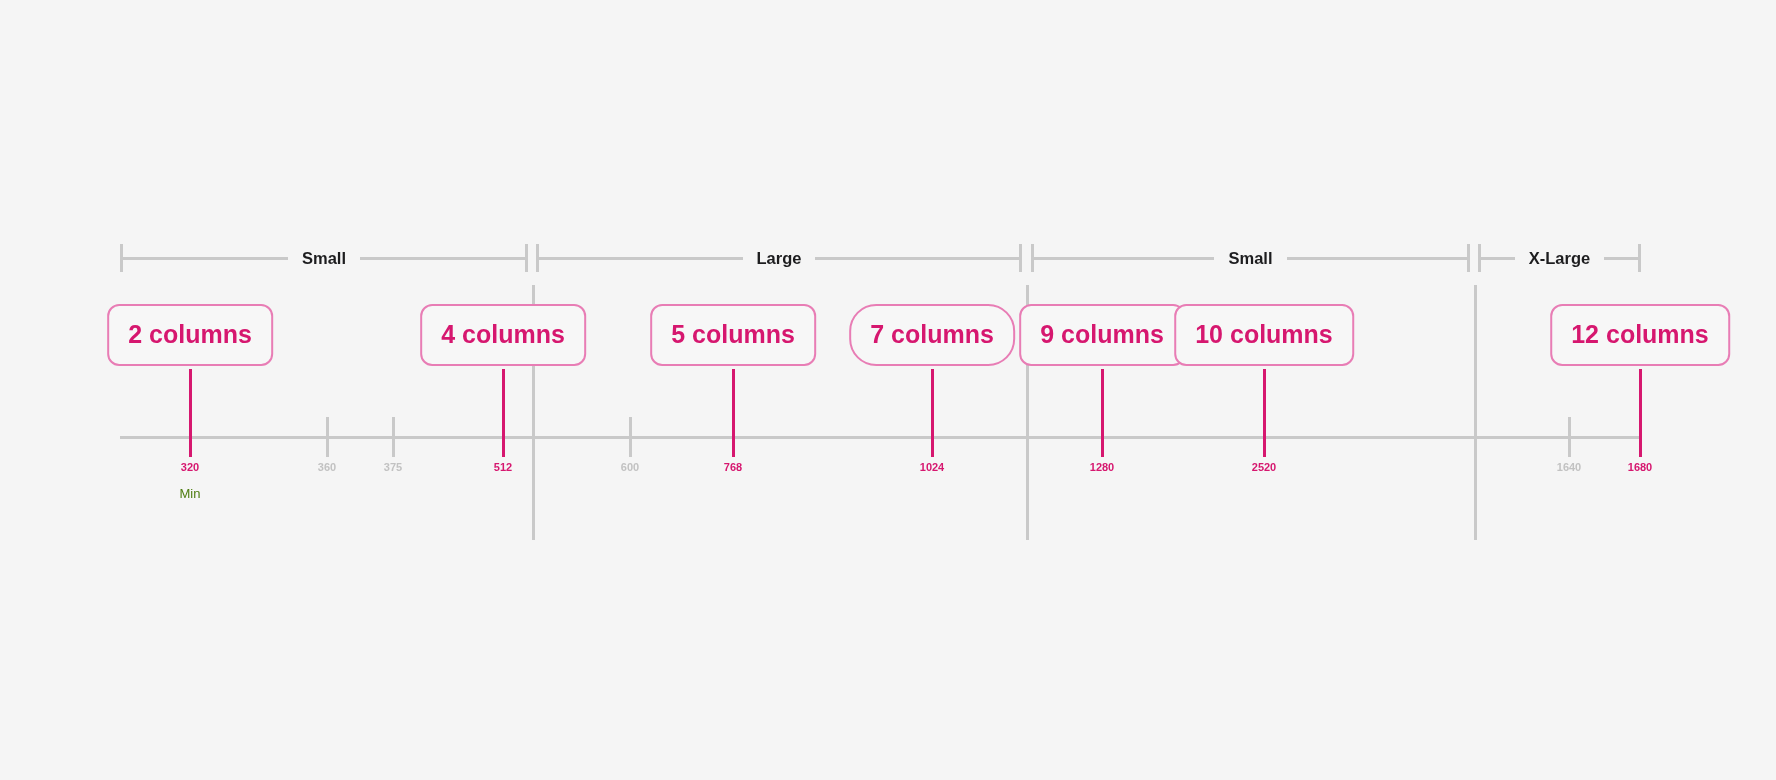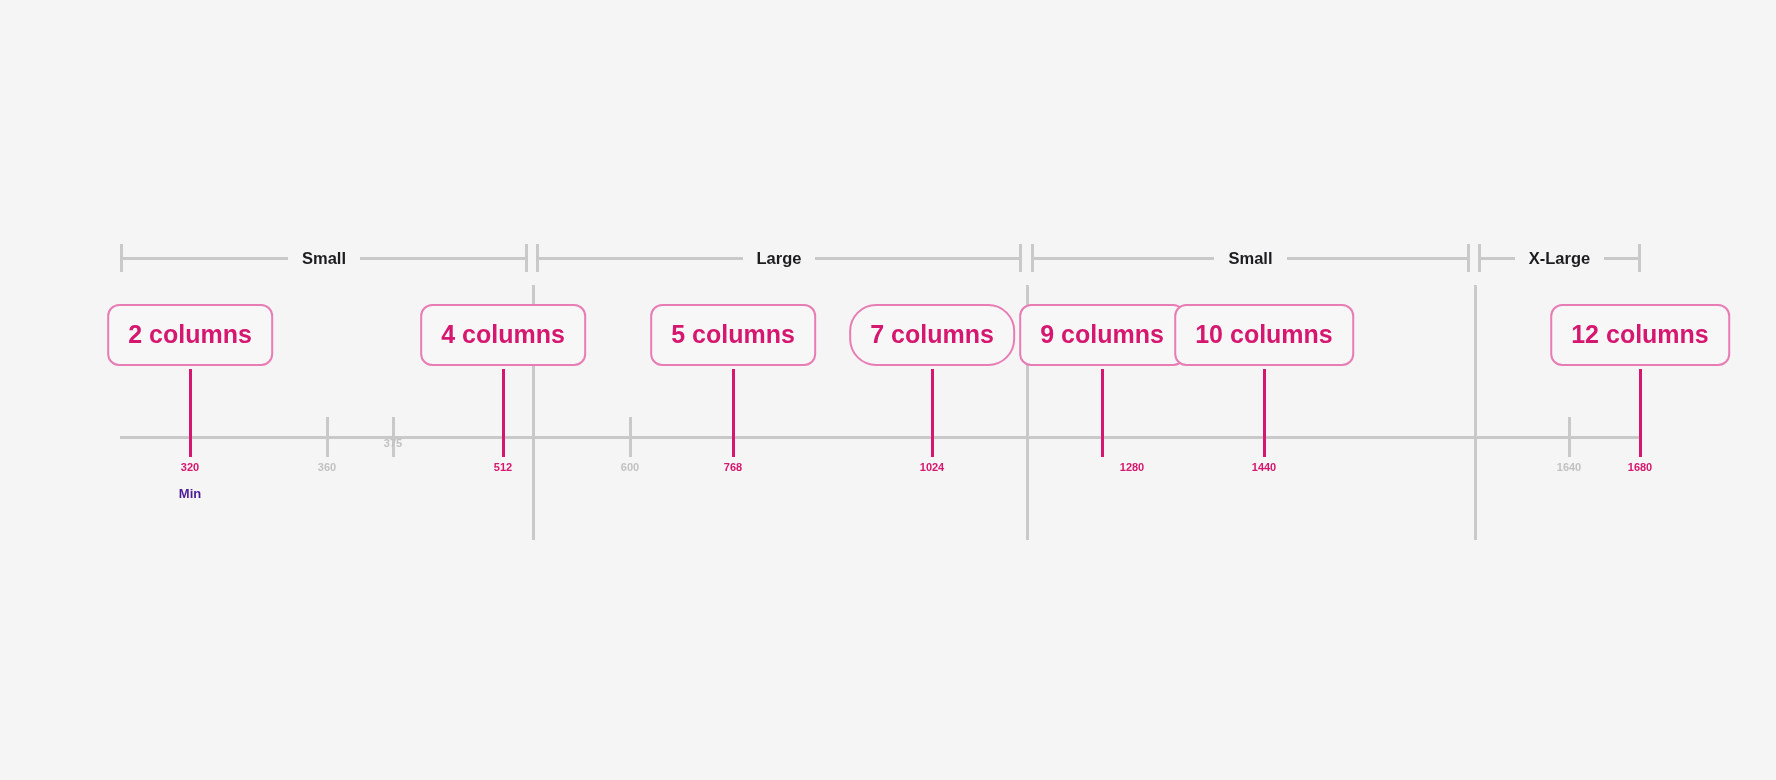--- a/index.html
+++ b/index.html
@@ -98,22 +98,22 @@
     line-height: 1;
     white-space: nowrap;
     text-align: center;
   }
   .vlabel.major { color: #d6176f; font-weight: bold; }
   .vlabel.minor { color: #c2c2c2; font-weight: bold; }
   .sublabel {
     position: absolute;
     transform: translateX(-50%);
     font-size: 13px;
-    font-weight: bold;
-    color: #4c1d95;
+    font-weight: normal;
+    color: #4d7c0f;
     line-height: 1;
     white-space: nowrap;
     text-align: left;
   }
 </style>
 </head>
 <body>
 
 <div id="stage">
   <div id="layer-headers">
@@ -156,43 +156,43 @@
     </div>
   <div id="layer-marks">
       <div class="tick major" style="left: 189px; top: 417px; height: 40px;"></div>
       <div class="stem" style="left: 189px; top: 369px; height: 70px;"></div>
       <div class="pill" style="left: 190px; top: 304px;">2 columns</div>
       <div class="vlabel major" style="left: 190px; top: 462px;">320</div>
       <div class="sublabel" style="left: 190px; top: 487px;">Min</div>
       <div class="tick minor" style="left: 326px; top: 417px; height: 40px;"></div>
       <div class="vlabel minor" style="left: 327px; top: 462px;">360</div>
       <div class="tick minor" style="left: 392px; top: 417px; height: 40px;"></div>
-      <div class="vlabel minor" style="left: 393px; top: 438px; text-align: center;">375</div>
+      <div class="vlabel minor" style="left: 393px; top: 462px; text-align: center;">375</div>
       <div class="tick major" style="left: 502px; top: 417px; height: 40px;"></div>
       <div class="stem" style="left: 502px; top: 369px; height: 70px;"></div>
       <div class="pill" style="left: 503px; top: 304px;">4 columns</div>
       <div class="vlabel major" style="left: 503px; top: 462px;">512</div>
       <div class="tick minor" style="left: 629px; top: 417px; height: 40px;"></div>
       <div class="vlabel minor" style="left: 630px; top: 462px;">600</div>
       <div class="tick major" style="left: 732px; top: 417px; height: 40px;"></div>
       <div class="stem" style="left: 732px; top: 369px; height: 70px;"></div>
       <div class="pill" style="left: 733px; top: 304px;">5 columns</div>
       <div class="vlabel major" style="left: 733px; top: 462px;">768</div>
       <div class="tick major" style="left: 931px; top: 417px; height: 40px;"></div>
       <div class="stem" style="left: 931px; top: 369px; height: 70px;"></div>
       <div class="pill" style="left: 932px; top: 304px; border-radius: 27px;">7 columns</div>
       <div class="vlabel major" style="left: 932px; top: 462px;">1024</div>
       <div class="tick major" style="left: 1101px; top: 417px; height: 40px;"></div>
       <div class="stem" style="left: 1101px; top: 369px; height: 70px;"></div>
       <div class="pill" style="left: 1102px; top: 304px;">9 columns</div>
-      <div class="vlabel major" style="left: 1132px; top: 462px;">1280</div>
+      <div class="vlabel major" style="left: 1102px; top: 462px;">1280</div>
       <div class="tick major" style="left: 1263px; top: 417px; height: 40px;"></div>
       <div class="stem" style="left: 1263px; top: 369px; height: 70px;"></div>
       <div class="pill" style="left: 1264px; top: 304px;">10 columns</div>
-      <div class="vlabel major" style="left: 1264px; top: 462px;">1440</div>
+      <div class="vlabel major" style="left: 1264px; top: 462px;">2520</div>
       <div class="tick minor" style="left: 1568px; top: 417px; height: 40px;"></div>
       <div class="vlabel minor" style="left: 1569px; top: 462px;">1640</div>
       <div class="tick major" style="left: 1639px; top: 417px; height: 40px;"></div>
       <div class="stem" style="left: 1639px; top: 369px; height: 70px;"></div>
       <div class="pill" style="left: 1640px; top: 304px;">12 columns</div>
       <div class="vlabel major" style="left: 1640px; top: 462px;">1680</div>
     </div>
 </div>
 
 </body></html>

